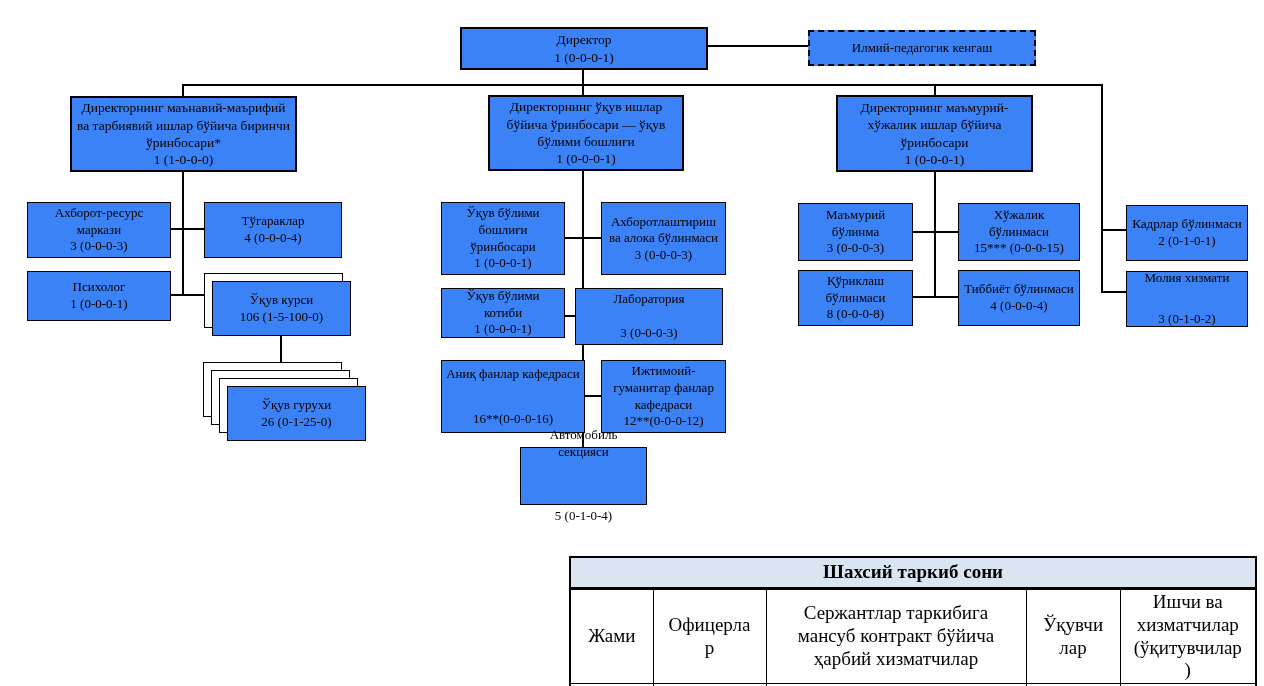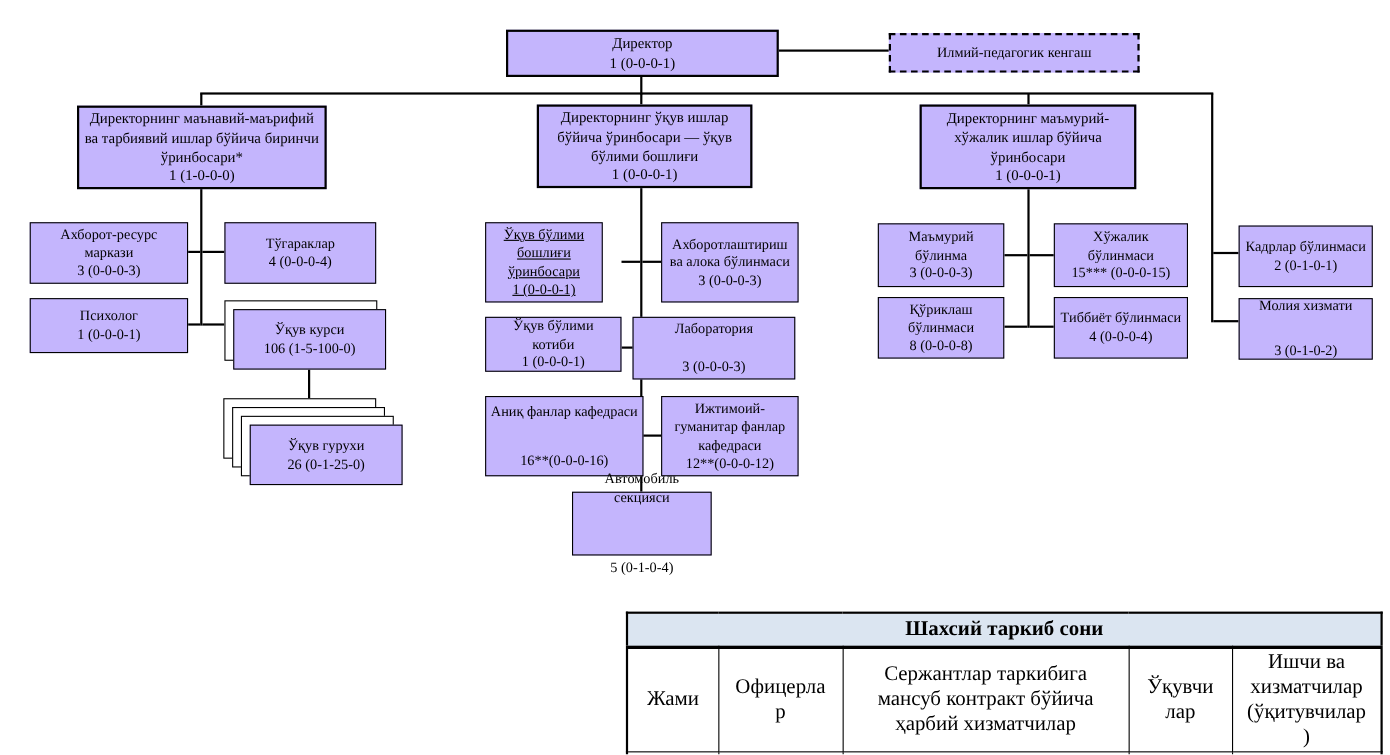--- a/index.html
+++ b/index.html
@@ -2,21 +2,21 @@
 <html><head>
 <meta charset="utf-8">
 <style>
   html,body{margin:0;padding:0;background:#fff;}
   #canvas{
     position:relative;width:1264px;height:686px;background:#ffffff;
     font-family:"Liberation Serif","DejaVu Serif",serif;color:#000;overflow:hidden;
   }
   .line{position:absolute;background:#000;}
   .node{
-    position:absolute;box-sizing:border-box;border:1.5px solid #000;background:#c4b5fd;
+    position:absolute;box-sizing:border-box;border:1.5px solid #000;background:#3b82f6;
     display:flex;flex-direction:column;align-items:center;justify-content:center;
     text-align:center;font-size:13px;line-height:1.28;padding:2px 4px;
   }
   .node.top{border-width:2px;font-size:13.5px;}
   .node.dashed{border:2px dashed #000;justify-content:center;}
   .layer{position:absolute;box-sizing:border-box;border:1.5px solid #000;background:#fff;}
   #staff-table{
     position:absolute;left:569px;top:556px;width:686px;
     border-collapse:collapse;table-layout:fixed;background:#fff;
   }
@@ -107,21 +107,21 @@
   </div>
 
   <div class="layer" style="left:203px;top:362px;width:139px;height:55px;"></div>
   <div class="layer" style="left:211px;top:370px;width:139px;height:55px;"></div>
   <div class="layer" style="left:219px;top:378px;width:139px;height:55px;"></div>
   <div class="node" style="left:227px;top:386px;width:139px;height:55px;">
     <span>Ўқув гурухи</span>
     <span>26 (0-1-25-0)</span>
   </div>
 
-  <div class="node" style="left:441px;top:202px;width:107px;height:73px;text-decoration:underline;">
+  <div class="node" style="left:441px;top:202px;width:124px;height:73px;">
     <span>Ўқув бўлими бошлиғи ўринбосари</span>
     <span>1 (0-0-0-1)</span>
   </div>
   <div class="node" style="left:601px;top:202px;width:125px;height:73px;">
     <span>Ахборотлаштириш ва алока бўлинмаси</span>
     <span>3 (0-0-0-3)</span>
   </div>
   <div class="node" style="left:441px;top:288px;width:124px;height:50px;">
     <span>Ўқув бўлими котиби</span>
     <span>1 (0-0-0-1)</span>

